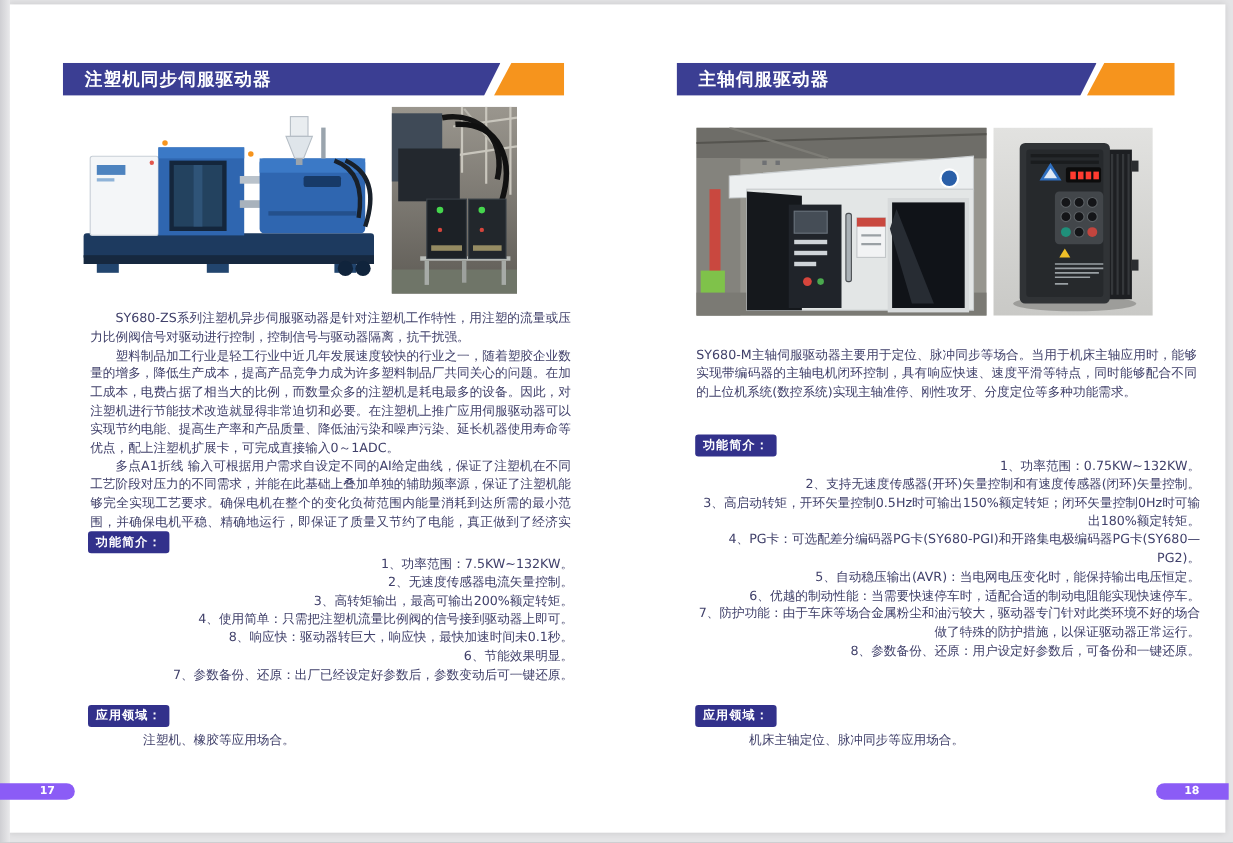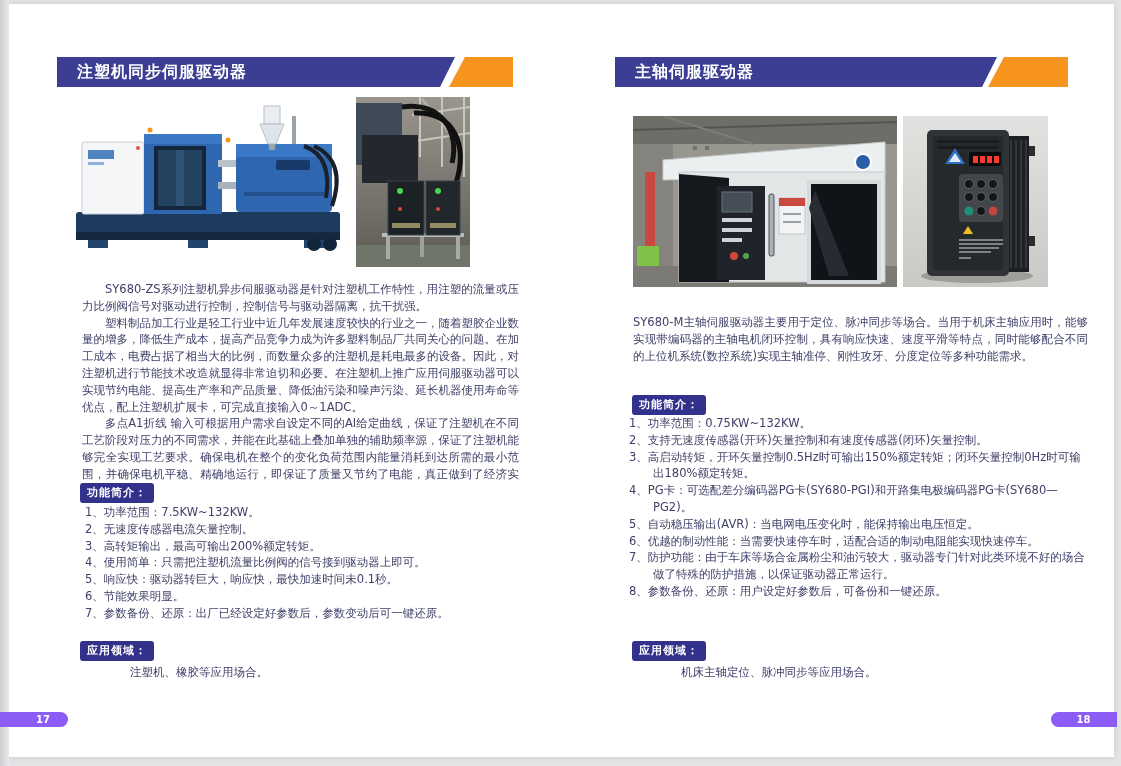--- a/index.html
+++ b/index.html
@@ -18,21 +18,21 @@
           clip-path:polygon(16px 0,100% 0,100% 100%,0 100%);}
   
   .bodytext{position:absolute;color:#40406a;font-size:11.5px;line-height:16.8px;
           text-align:justify;}
   .bodytext p{margin:0;text-indent:2em;}
   .intro{position:absolute;color:#40406a;font-size:11.5px;line-height:17px;text-align:justify;}
   .badge{position:absolute;display:inline-block;background:#32318b;color:#ffffff;
           font-size:11px;font-weight:bold;padding:2px 7px 3px 7px;border-radius:3px;
           letter-spacing:1px;}
   ul.features{position:absolute;margin:0;padding:0;list-style:none;color:#40406a;
-          font-size:11.5px;line-height:16.8px;}
+          font-size:11.5px;line-height:16.8px;text-align:right;}
   ul.features li{padding-left:24px;text-indent:-24px;}
   .apptext{position:absolute;color:#40406a;font-size:11.5px;line-height:16px;margin-left:48px;}
   
   .pill{position:absolute;top:712px;height:15px;background:#8b5cf6;color:#ffffff;
           font-size:10px;font-weight:bold;line-height:15px;text-align:center;}
   .pill-left{left:0;width:68px;border-radius:0 9px 9px 0;padding-left:18px;box-sizing:border-box;}
   .pill-right{right:4px;width:66px;border-radius:9px 0 0 9px;padding-right:1px;box-sizing:border-box;}
   .img-box{position:absolute;}
   .img-box svg{display:block;}
 </style>
@@ -129,21 +129,21 @@
       <p>多点A1折线 输入可根据用户需求自设定不同的AI给定曲线，保证了注塑机在不同工艺阶段对压力的不同需求，并能在此基础上叠加单独的辅助频率源，保证了注塑机能够完全实现工艺要求。确保电机在整个的变化负荷范围内能量消耗到达所需的最小范围，并确保电机平稳、精确地运行，即保证了质量又节约了电能，真正做到了经济实用。</p>
     </div>
 
     <div class="badge" style="left:80px;top:483px;">功能简介：</div>
 
     <ul class="features" style="left:85px;top:504px;width:436px;">
       <li>1、功率范围：7.5KW~132KW。</li>
       <li>2、无速度传感器电流矢量控制。</li>
       <li>3、高转矩输出，最高可输出200%额定转矩。</li>
       <li>4、使用简单：只需把注塑机流量比例阀的信号接到驱动器上即可。</li>
-      <li>5、响应快：驱动器转巨大，响应快，最快加速时间未0.1秒。</li>
+      <li>8、响应快：驱动器转巨大，响应快，最快加速时间未0.1秒。</li>
       <li>6、节能效果明显。</li>
       <li>7、参数备份、还原：出厂已经设定好参数后，参数变动后可一键还原。</li>
     </ul>
 
     <div class="badge" style="left:80px;top:641px;">应用领域：</div>
     <div class="apptext" style="left:82px;top:664px;width:437px;">注塑机、橡胶等应用场合。</div>
 
     <div class="pill pill-left">17</div>
   </div>
 

